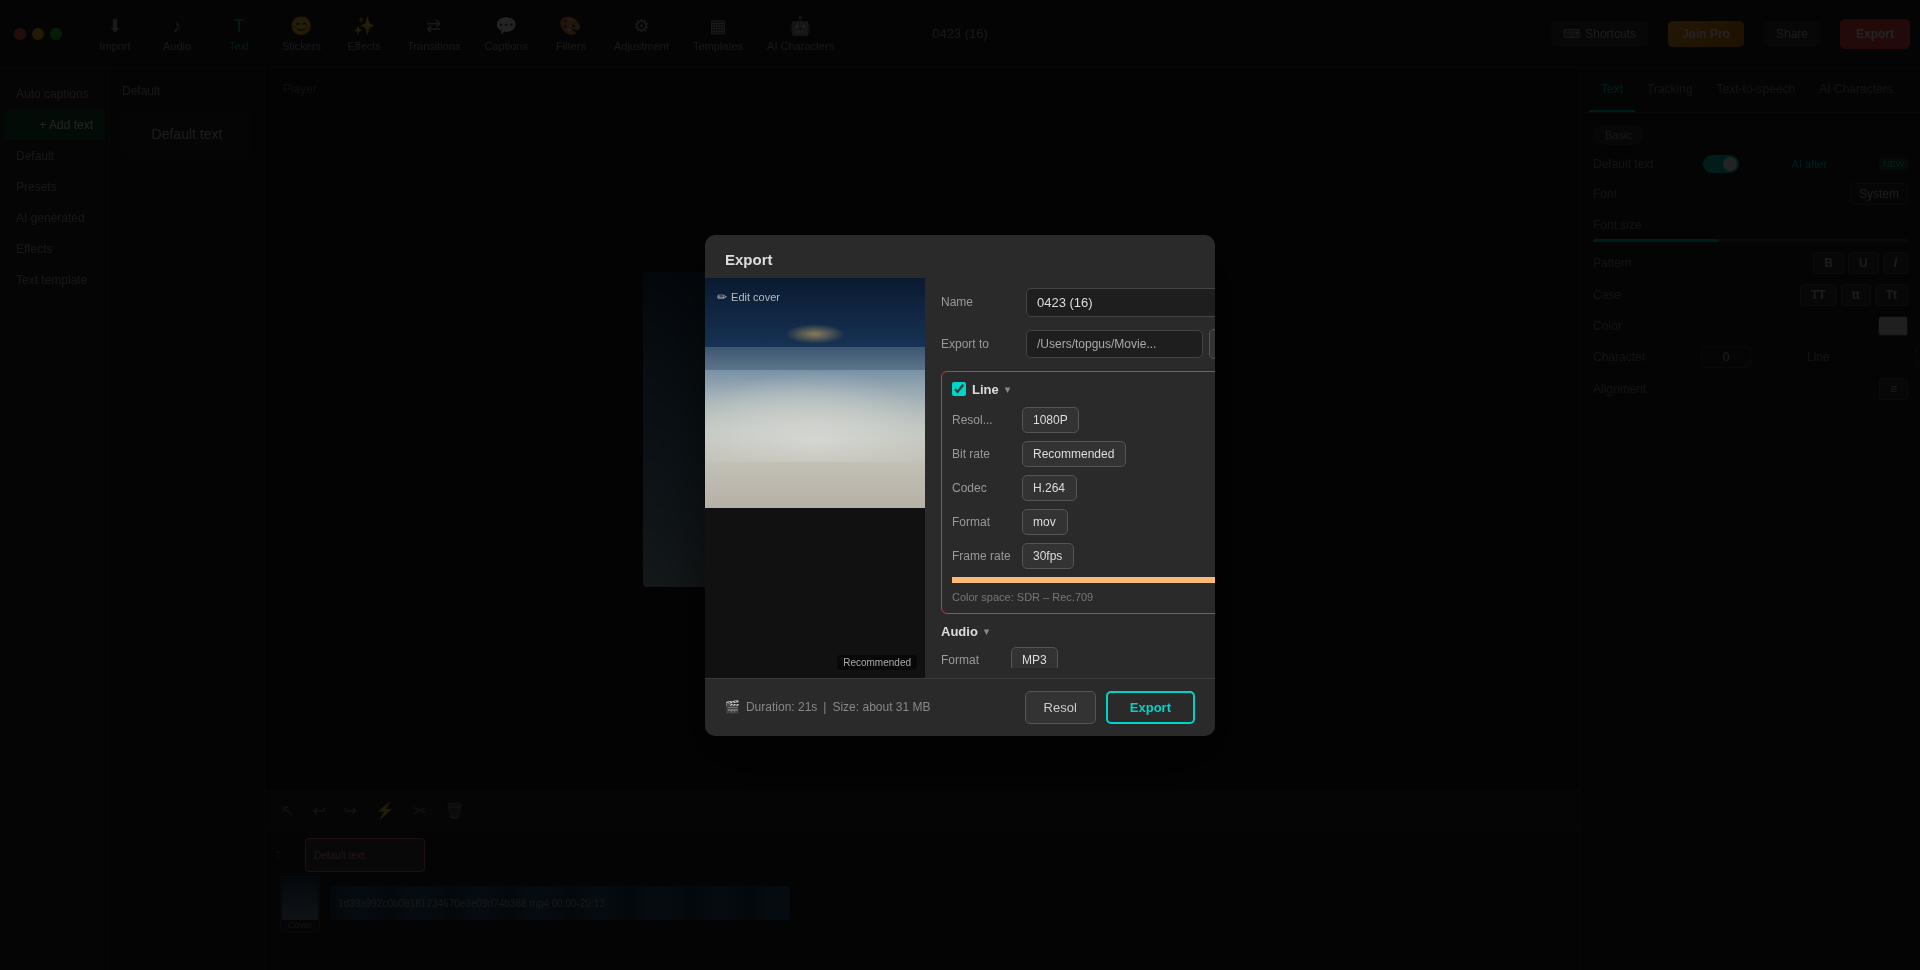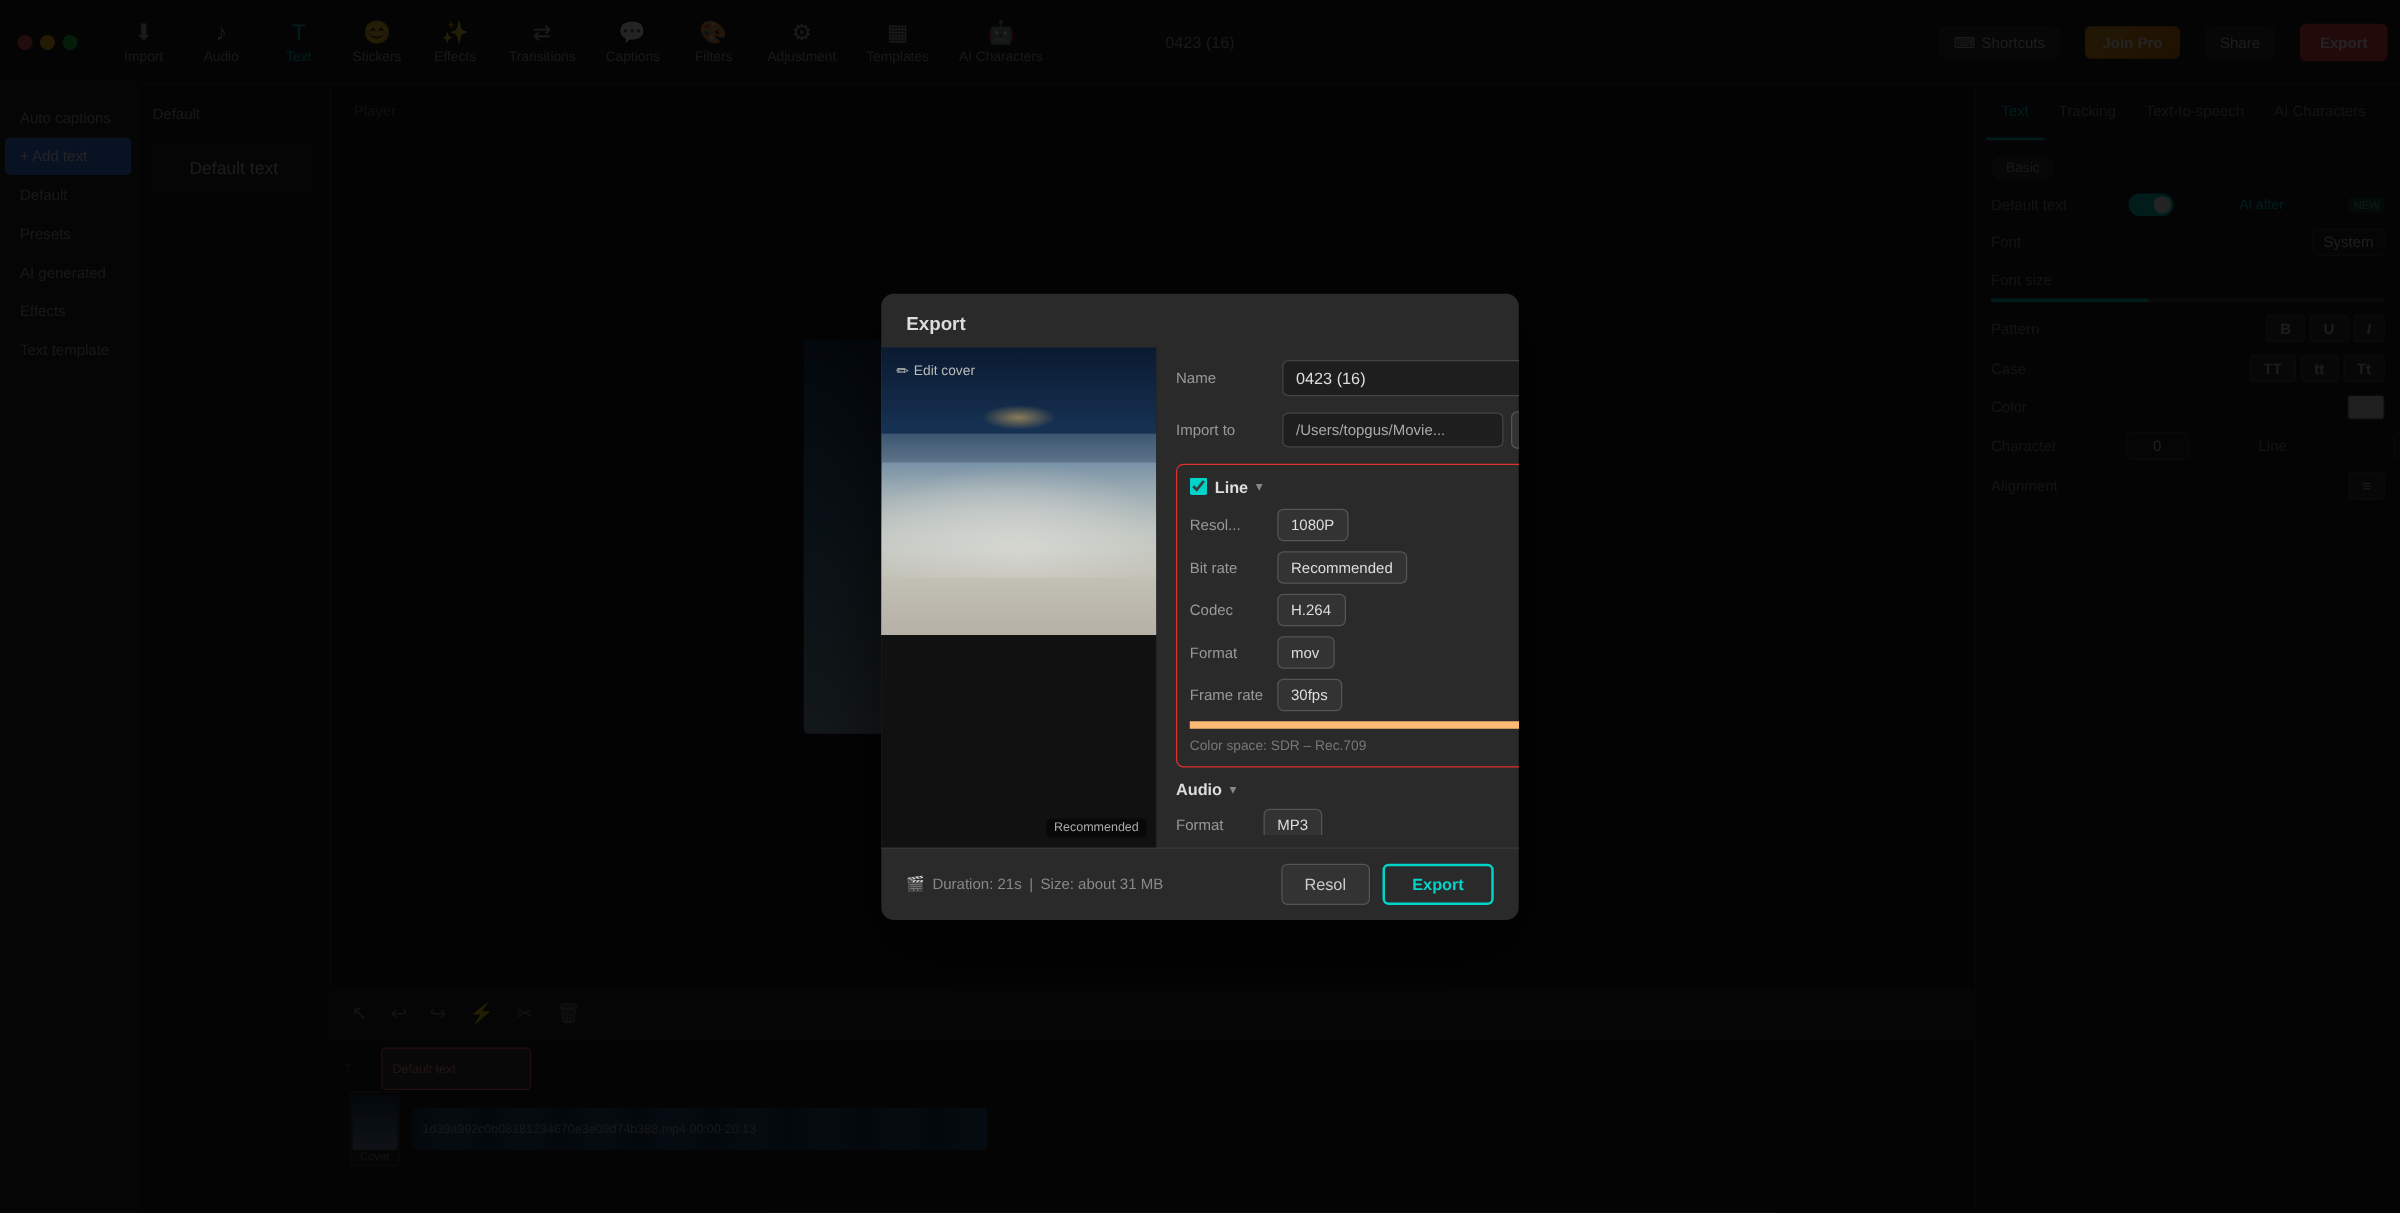--- a/index.html
+++ b/index.html
@@ -144,21 +144,21 @@
       display: flex;
       flex-direction: column;
       align-items: flex-start;
       padding: 8px 12px;
       cursor: pointer;
       font-size: 12px;
       color: #aaa;
       border-radius: 4px;
       margin: 1px 4px;
     }
-    .sidebar-item.active { background: #3b82f6; color: #fff; }
+    .sidebar-item.active { background: #14532d; color: #fff; align-items: flex-end; }
 
     
     .panel {
       width: 155px;
       background: #1e1e1e;
       border-right: 1px solid #333;
       padding: 10px 0;
       flex-shrink: 0;
       overflow-y: auto;
     }
@@ -872,21 +872,21 @@
 
       <div class="modal-right">
         <div class="modal-right-scroll">
 
           <div class="modal-field">
             <div class="modal-field-label">Name</div>
             <input class="modal-input" type="text" value="0423 (16)" style="">
           </div>
 
           <div class="modal-field">
-            <div class="modal-field-label">Import to</div>
+            <div class="modal-field-label">Export to</div>
             <div class="modal-path-row" style="flex:1;display:flex;gap:6px;">
               <input class="modal-path-input" type="text" value="/Users/topgus/Movie..." style="">
               <button class="modal-folder-btn">📁</button>
             </div>
           </div>
 
           <div class="modal-section">
             <div class="modal-section-header">
               <input type="checkbox" checked="" class="section-checkbox" style="">
               <span class="section-title">Line</span>

